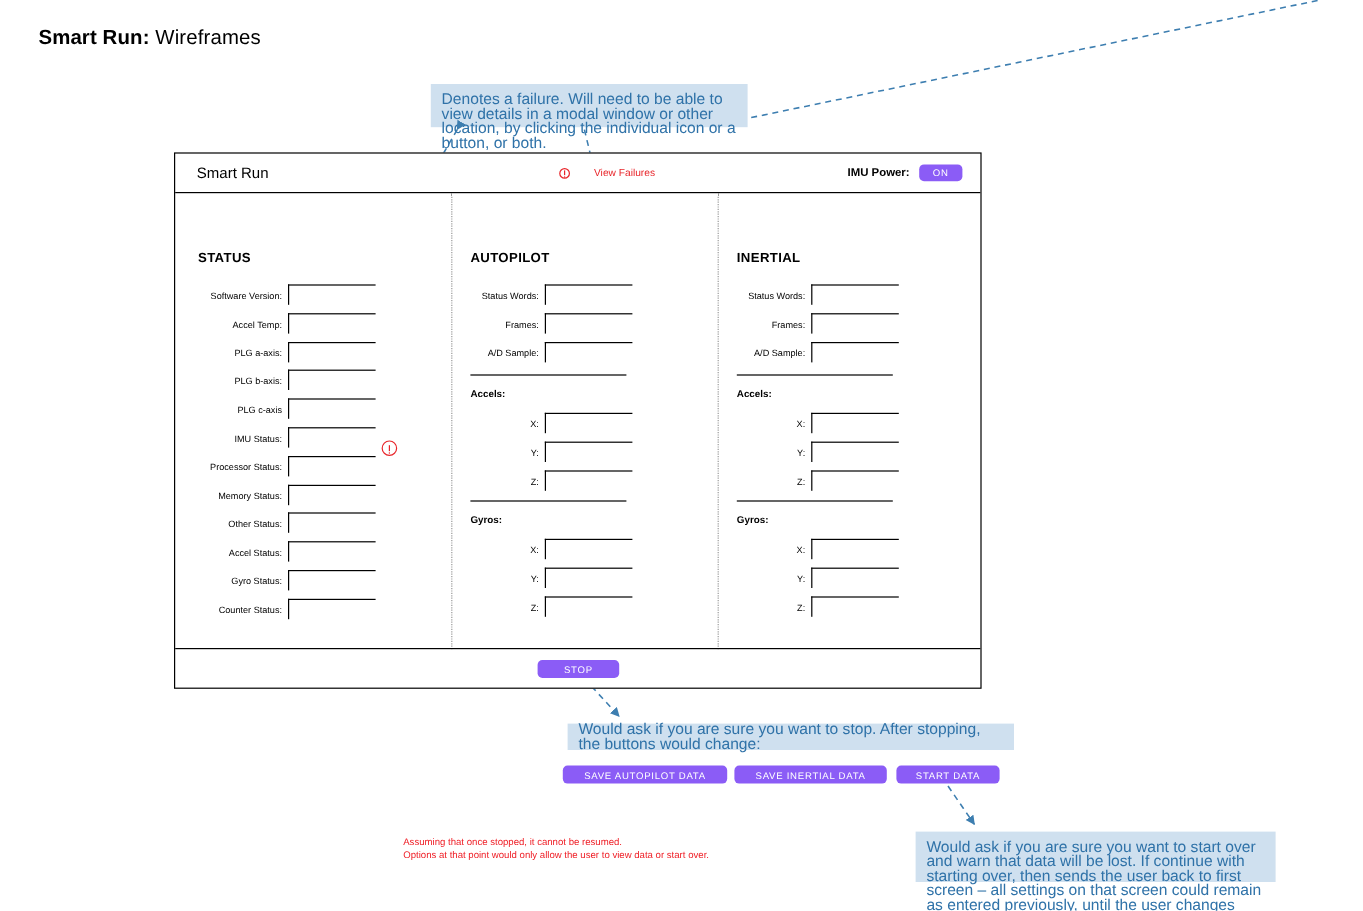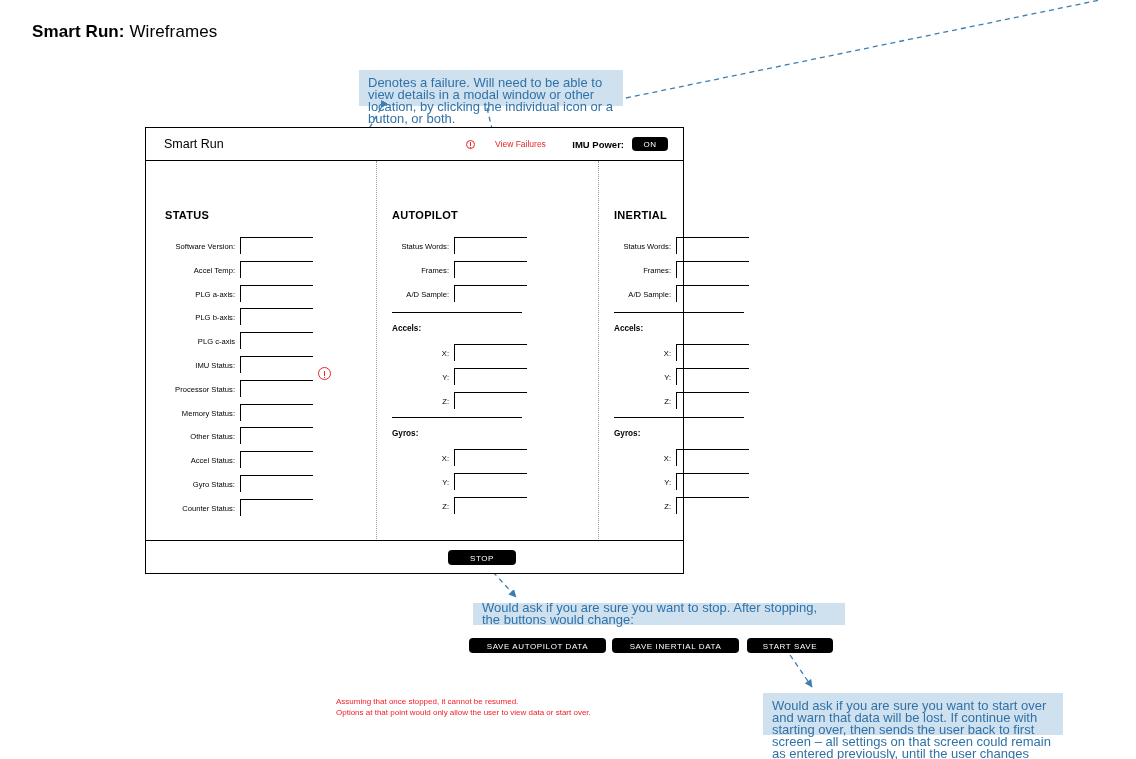--- a/index.html
+++ b/index.html
@@ -48,21 +48,21 @@
     left: 0; top: 0;
     width: 1136px; height: 759px;
     pointer-events: none;
   }
 
   
   #wireframe-panel {
     position: absolute;
     left: 145px;
     top: 127px;
-    width: 539px;
+    width: 673px;
     height: 447px;
     border: 1px solid #000;
     box-sizing: border-box;
     background: #fff;
   }
 
   
   #panel-header {
     position: relative;
     height: 33px;
@@ -89,21 +89,21 @@
   #imu-power-group {
     position: absolute;
     right: 15px;
     top: 9px;
     display: flex;
     align-items: center;
     gap: 8px;
   }
   #imu-power-label { font-size: 9.5px; font-weight: bold; }
   .pill-btn {
-    background: #000000;
+    background: #8b5cf6;
     color: #ffffff;
     border-radius: 4px;
     font-size: 8px;
     text-align: center;
     letter-spacing: .6px;
     cursor: pointer;
     border: none;
     font-family: "Liberation Sans", sans-serif;
   }
   #imu-power-toggle { width: 36px; height: 14px; line-height: 14px; }
@@ -462,13 +462,13 @@
       </div>
   </div>
 
   <div id="panel-footer">
     <button id="stop-button" class="pill-btn">STOP</button>
   </div>
 </div>
 
 <button class="pill-btn post-btn" id="btn-save-autopilot">SAVE AUTOPILOT DATA</button>
 <button class="pill-btn post-btn" id="btn-save-inertial">SAVE INERTIAL DATA</button>
-<button class="pill-btn post-btn" id="btn-start-over">START SAVE</button>
+<button class="pill-btn post-btn" id="btn-start-over">START DATA</button>
 
 </body></html>

